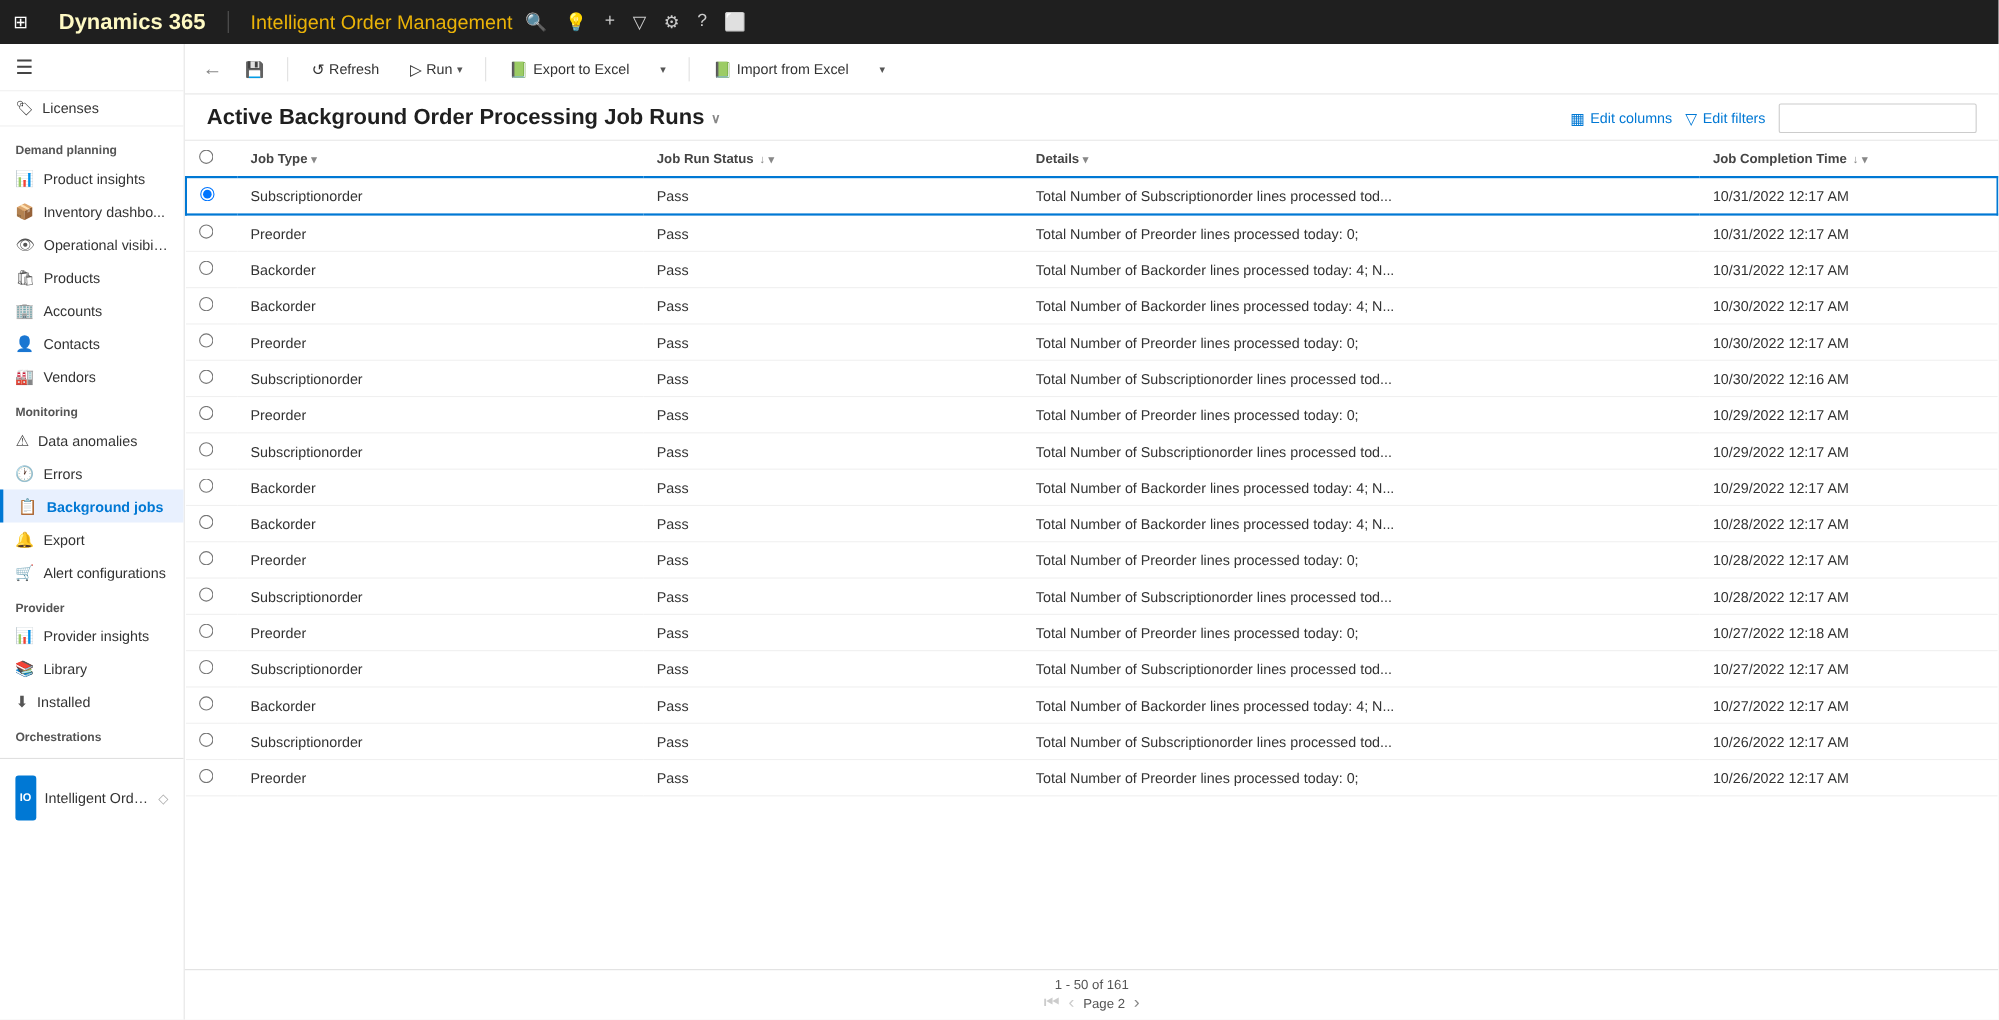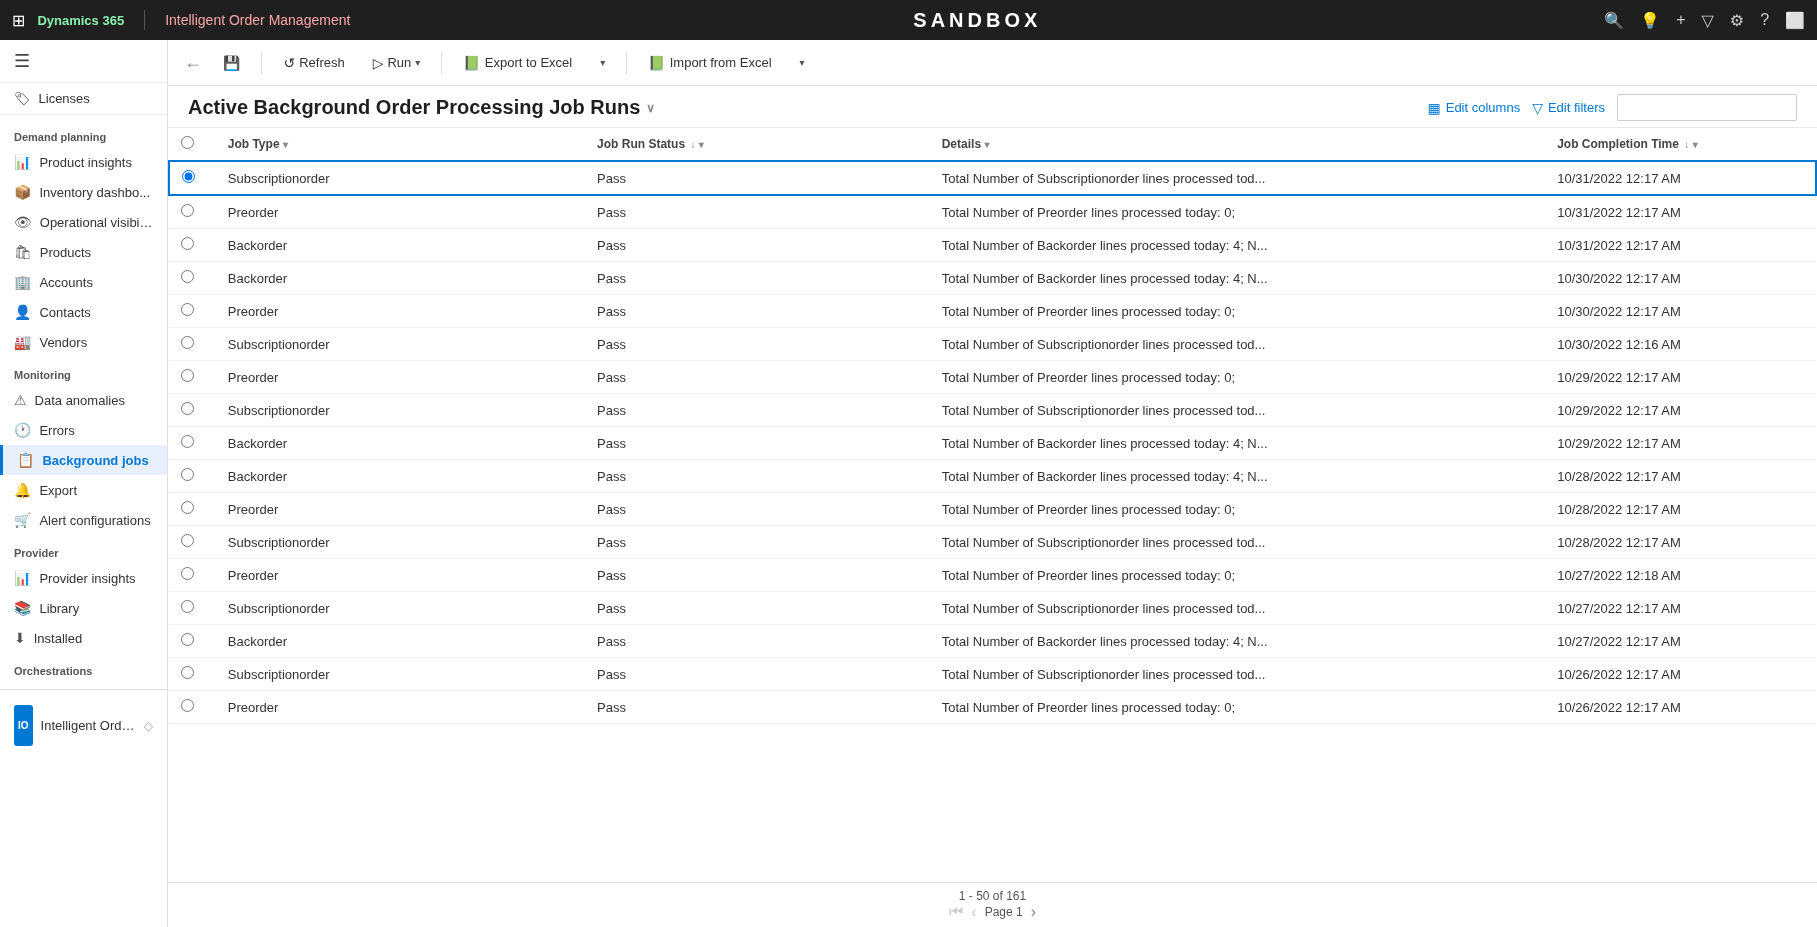--- a/index.html
+++ b/index.html
@@ -11,23 +11,23 @@
       color: #fff;
       height: 40px;
       display: flex;
       align-items: center;
       padding: 0 12px;
       gap: 12px;
       flex-shrink: 0;
     }
     .top-nav-grid { display: flex; align-items: center; cursor: pointer; }
     .top-nav-grid span { font-size: 16px; }
-    .top-nav-brand { font-weight: 600; font-size: 13px; color: #86efac; margin-left: 0; }
+    .top-nav-brand { font-weight: 600; font-size: 20px; color: #fef9c3; margin-left: 16px; }
     .top-nav-divider { width: 1px; height: 20px; background: #555; margin: 0 8px; }
-    .top-nav-app { font-size: 14px; color: #fca5a5; }
+    .top-nav-app { font-size: 18px; color: #eab308; }
     .top-nav-title { flex: 1; text-align: center; font-size: 20px; font-weight: 700; letter-spacing: 4px; color: #fff; }
     .top-nav-icons { display: flex; gap: 16px; align-items: center; }
     .top-nav-icon { color: #ccc; font-size: 16px; cursor: pointer; }
 
     
     .main-layout { display: flex; flex: 1; overflow: hidden; }
 
     
     .sidebar {
       width: 168px;
@@ -219,21 +219,20 @@
 </head>
 <body>
 
 <div class="top-nav">
   <div class="top-nav-grid">
     <span>⊞</span>
   </div>
   <span class="top-nav-brand">Dynamics 365</span>
   <div class="top-nav-divider"></div>
   <span class="top-nav-app">Intelligent Order Management</span>
-  <div class="top-nav-title">SANDBOX</div>
   <div class="top-nav-icons">
     <span class="top-nav-icon">🔍</span>
     <span class="top-nav-icon">💡</span>
     <span class="top-nav-icon">+</span>
     <span class="top-nav-icon">▽</span>
     <span class="top-nav-icon">⚙</span>
     <span class="top-nav-icon">?</span>
     <span class="top-nav-icon">⬜</span>
   </div>
 </div>
@@ -555,19 +554,19 @@
     </tr>
           </tbody>
       </table>
     </div>
 
     <div class="table-footer">
       <span>1 - 50 of 161</span>
       <div class="pagination">
         <span class="page-btn disabled">⏮</span>
         <span class="page-btn disabled">‹</span>
-        <span>Page 1</span>
+        <span>Page 2</span>
         <span class="page-btn">›</span>
       </div>
     </div>
 
   </div>
 </div>
 
 </body></html>

